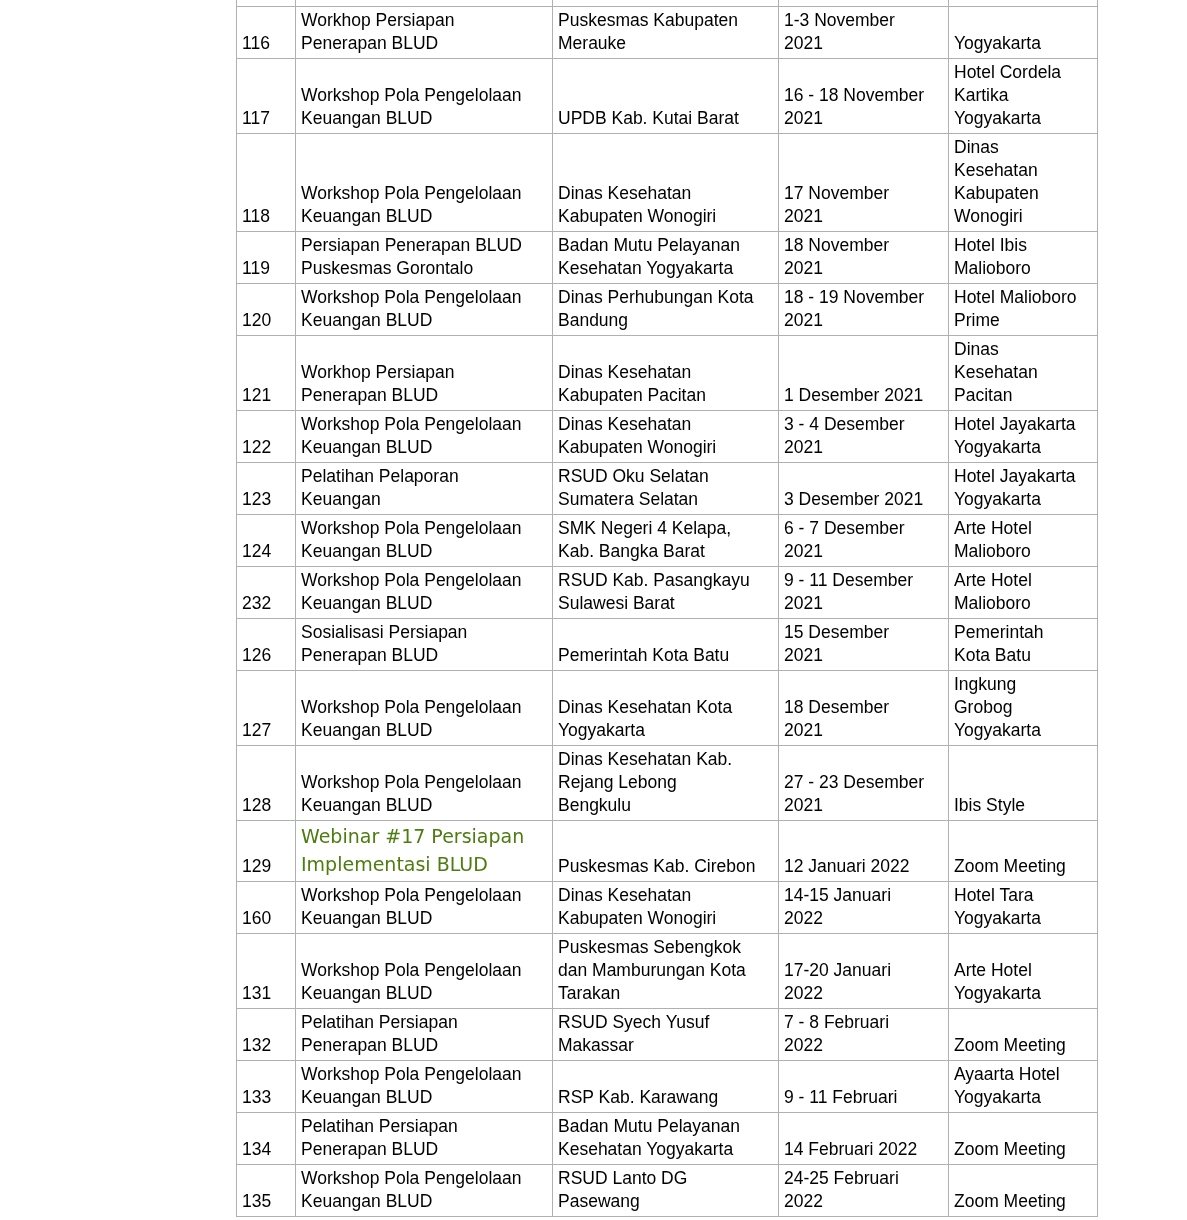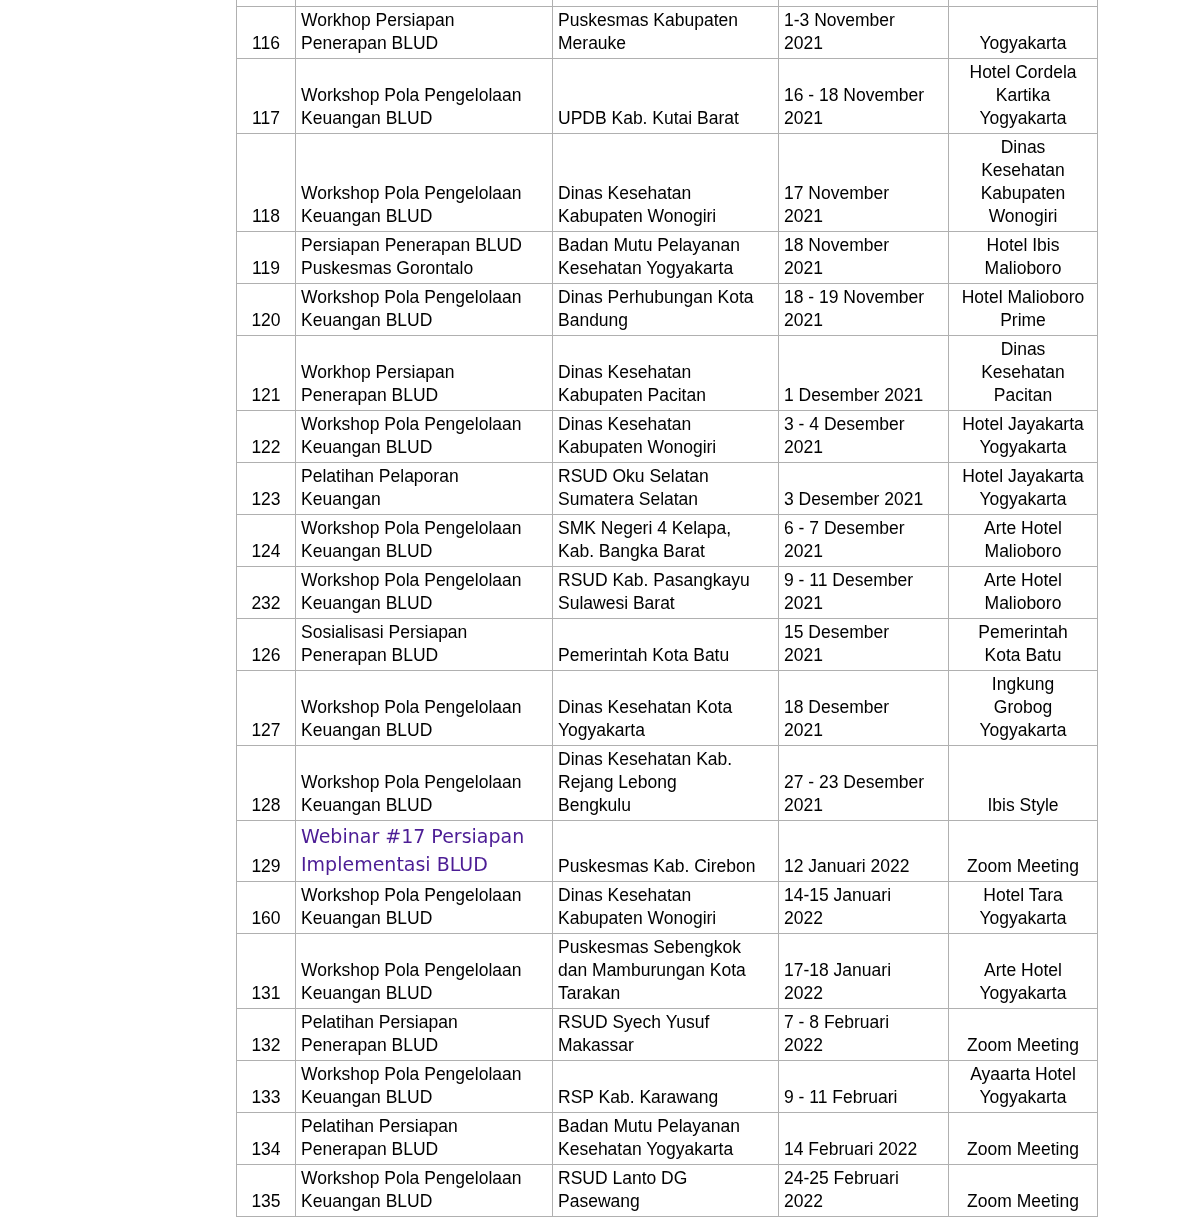--- a/index.html
+++ b/index.html
@@ -32,27 +32,27 @@
     height: 6px;
     padding: 0;
     border-top: none;
   }
   .cell {
     white-space: pre-line;
     font-size: 17.5px;
     line-height: 23px;
     color: #000000;
   }
-  td.col-no, td.col-loc { text-align: center; }
+  td.col-no, td.col-loc { }
   td.col-event, td.col-org, td.col-date { text-align: left; }
   .event-cell.highlight {
     font-family: "DejaVu Sans", sans-serif;
     font-size: 19px;
     line-height: 27.5px;
-    color: #4c1d95;
+    color: #4d7c0f;
   }
 </style>
 </head>
 <body>
 
 <table class="events-table">
   <colgroup>
     <col style="width:59px">
     <col style="width:257px">
     <col style="width:226px">
@@ -386,21 +386,21 @@
     <td class="col-event">
           <div class="cell event-cell">Workshop Pola Pengelolaan
 Keuangan BLUD</div>
         </td>
     <td class="col-org">
           <div class="cell org-cell">Puskesmas Sebengkok
 dan Mamburungan Kota
 Tarakan</div>
         </td>
     <td class="col-date">
-          <div class="cell date-cell">17-18 Januari
+          <div class="cell date-cell">17-20 Januari
 2022</div>
         </td>
     <td class="col-loc">
           <div class="cell location-cell">Arte Hotel
 Yogyakarta</div>
         </td>
   </tr>
       <tr class="event-row">
     <td class="col-no">
           <div class="cell no-cell">132</div>

